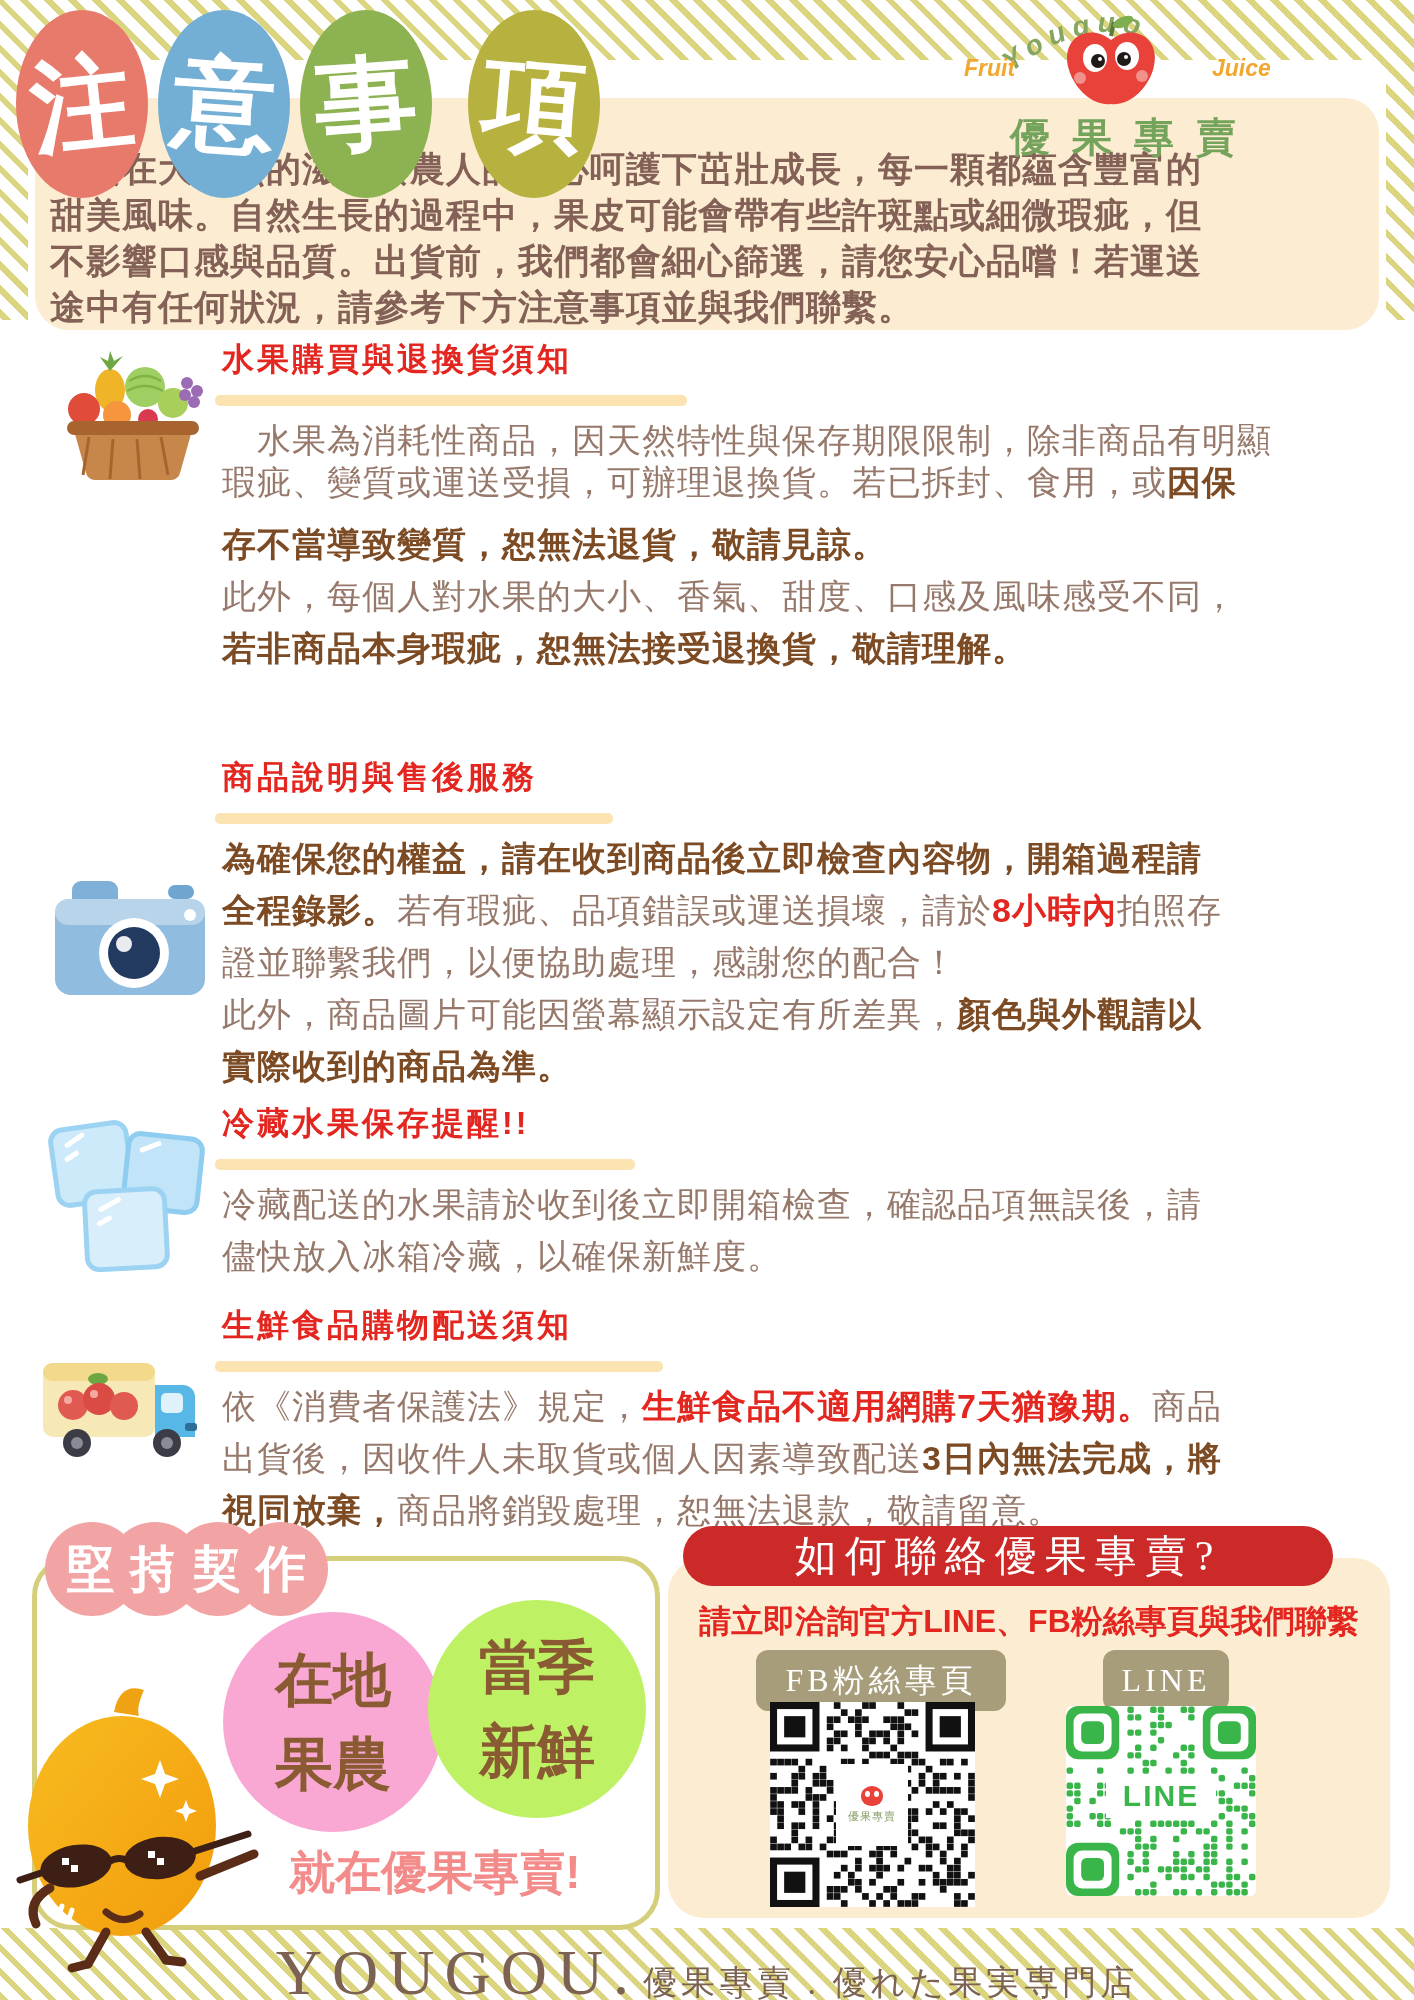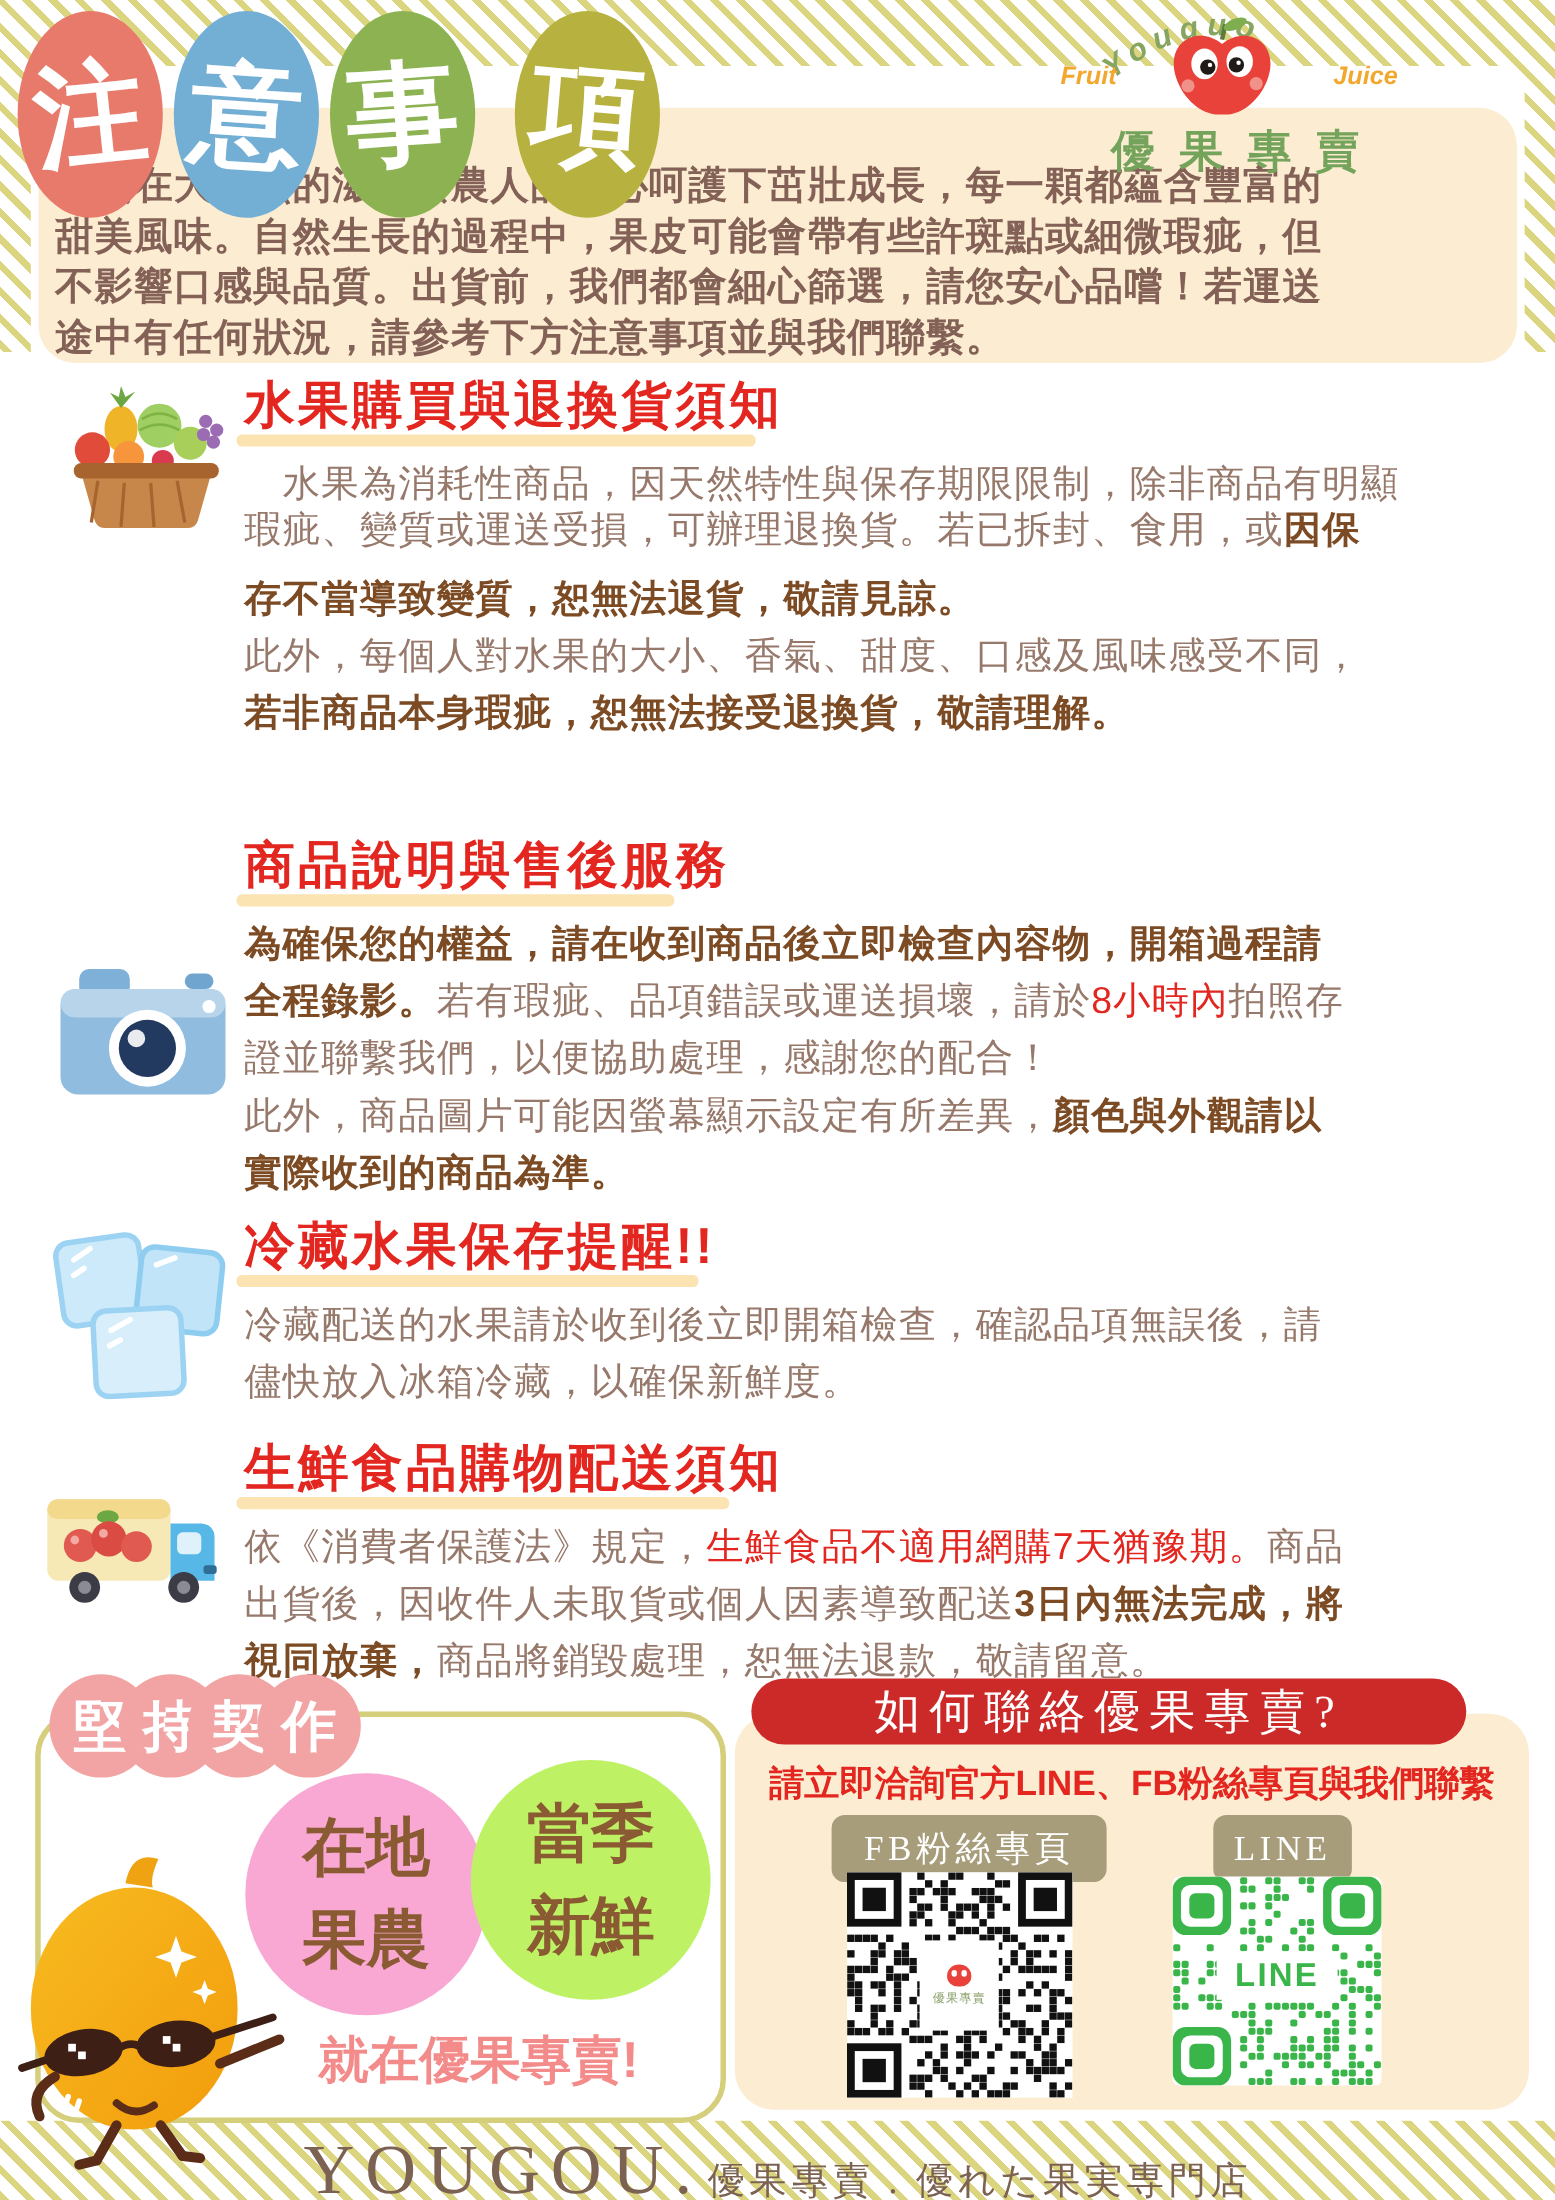--- a/index.html
+++ b/index.html
@@ -18,26 +18,26 @@
     line-height:46px;white-space:pre-line;letter-spacing:1px;z-index:5;}
   
   .tc{position:absolute;top:10px;width:132px;height:188px;border-radius:50%;display:flex;
     align-items:center;justify-content:center;z-index:6;}
   .tc span{color:#fff;font-size:102px;font-weight:bold;line-height:1;}
   
   #logoBox{left:950px;top:0;width:320px;height:112px;z-index:7;}
   #logoBrand{left:978px;top:110px;width:290px;text-align:center;font-size:40px;font-weight:bold;
     color:#74a35b;letter-spacing:22px;text-indent:22px;z-index:7;}
   
-  .hd{position:absolute;left:222px;font-size:46px;font-weight:bold;color:#e3261f;letter-spacing:3px;z-index:4;text-align:center;}
+  .hd{position:absolute;left:222px;font-size:32px;font-weight:bold;color:#e3261f;letter-spacing:3px;z-index:4;text-align:center;}
   .ul{position:absolute;left:215px;height:11px;background:#fbe3b2;border-radius:5px;z-index:3;}
   .bl{position:absolute;left:222px;width:1180px;font-size:34px;line-height:44px;letter-spacing:1px;z-index:4;white-space:nowrap;}
   .seg-r{color:#97796b;}
   .seg-b{color:#7c4b24;font-weight:bold;}
-  .seg-rb{color:#e3261f;font-weight:normal;}
+  .seg-rb{color:#e3261f;font-weight:bold;}
   .icon{z-index:4;}
   
   #promoBox{left:32px;top:1556px;width:618px;height:364px;background:#fff;border:5px solid #d5ce7b;border-radius:40px;z-index:3;}
   .pk{position:absolute;top:1522px;width:94px;height:94px;border-radius:50%;background:#f2a3a3;
     display:flex;align-items:center;justify-content:center;z-index:6;}
   .pk span{color:#fff;font-size:50px;font-weight:bold;}
   .promoCircle{position:absolute;border-radius:50%;display:flex;align-items:center;justify-content:center;
     text-align:center;font-weight:bold;color:#8a5a32;font-size:58px;line-height:84px;white-space:pre-line;z-index:4;}
   #circleLocal{left:223px;top:1612px;width:220px;height:220px;background:#f9a8d4;}
   #circleSeason{left:428px;top:1600px;width:218px;height:218px;background:#bef264;}

